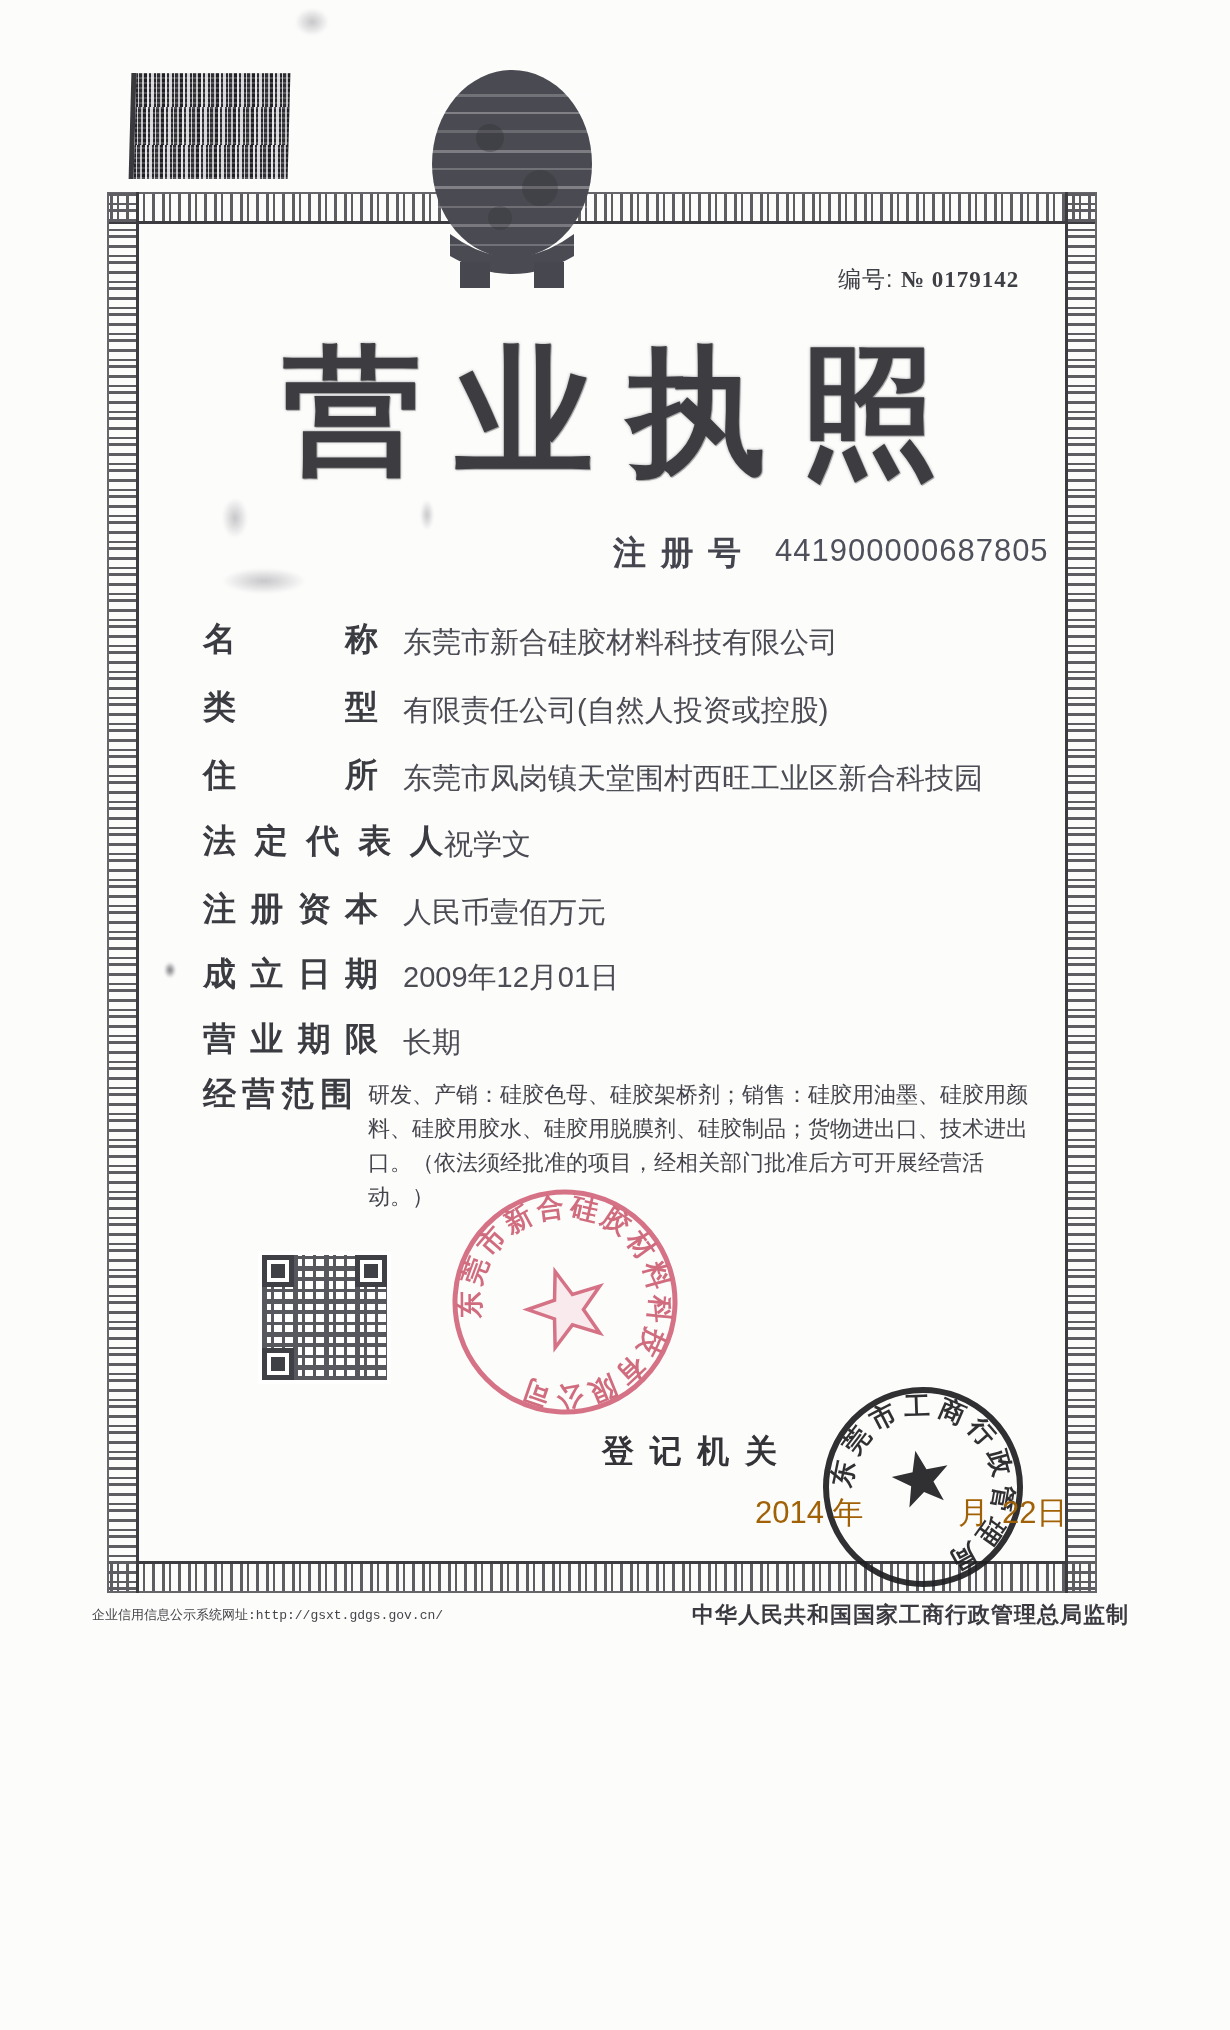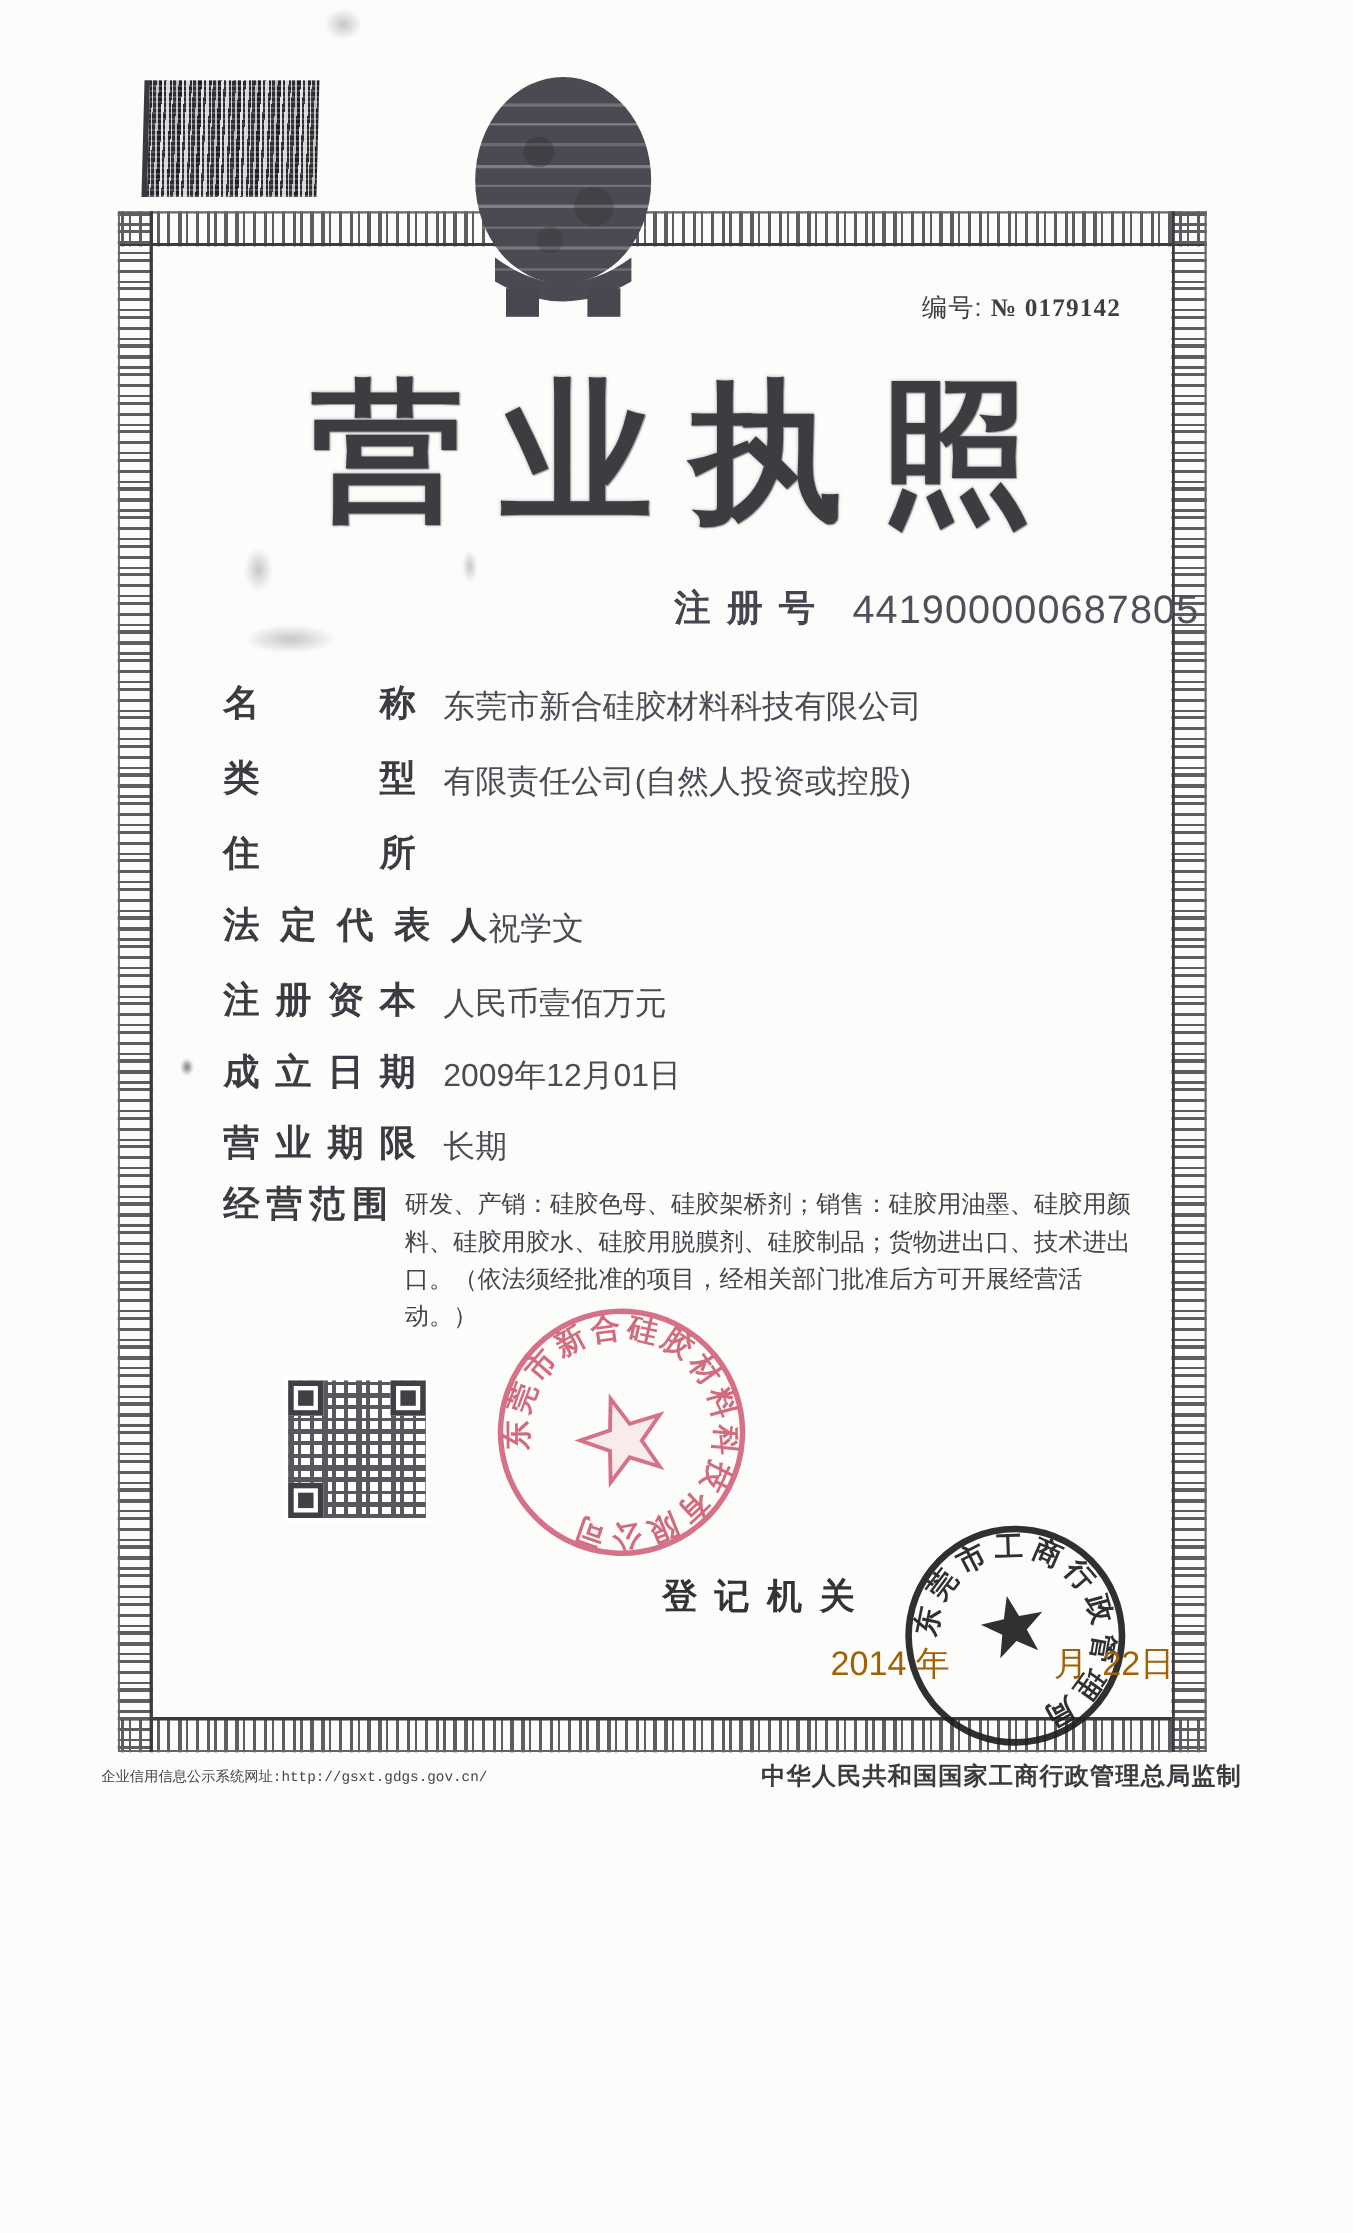--- a/index.html
+++ b/index.html
@@ -30,21 +30,21 @@
   .serial .no{font-weight:700;font-family:"Liberation Serif",serif;}
 
   
   .title{left:283px;top:342px;width:655px;display:flex;justify-content:space-between;
          font-size:138px;font-weight:900;color:#3c3c41;line-height:1;
          text-shadow:0 0 3px rgba(70,70,75,.55), 1px 1px 0 rgba(60,60,64,.35);}
 
   
   .regrow{left:613px;top:531px;display:flex;align-items:flex-start;}
   .reglabel{width:128px;display:flex;justify-content:space-between;font-size:33px;color:#44454e;font-weight:600;}
-  .regvalue{margin-left:34px;font-size:36px;letter-spacing:1px;color:#4e505b;padding-top:2px;}
+  .regvalue{margin-left:34px;font-size:31px;letter-spacing:1px;color:#4e505b;padding-top:2px;}
 
   
   .row{left:203px;display:flex;align-items:flex-start;}
   .flabel{display:flex;justify-content:space-between;font-size:33px;font-weight:600;color:#3b3c42;line-height:1.25;}
   .w2,.w4{width:175px;}
   .w5{width:240px;}
   .w4s{width:150px;}
   .fvalue{margin-left:25px;font-size:29px;color:#4b4c54;padding-top:5px;white-space:nowrap;}
   .fvalue.n5{margin-left:1px;}
   .scope-par{left:368px;top:1078px;width:660px;font-size:22px;line-height:34px;color:#44454c;font-weight:500;}
@@ -149,20 +149,21 @@
         <span>类</span>
         <span>型</span>
       </span>
     <span class="fvalue">有限责任公司(自然人投资或控股)</span>
   </div>
   <div class="abs row" style="top:754px">
     <span class="flabel w2">
         <span>住</span>
         <span>所</span>
       </span>
+    <span class="fvalue">东莞市凤岗镇天堂围村西旺工业区新合科技园</span>
   </div>
   <div class="abs row" style="top:820px">
     <span class="flabel w5">
         <span>法</span>
         <span>定</span>
         <span>代</span>
         <span>表</span>
         <span>人</span>
       </span>
     <span class="fvalue n5">祝学文</span>

